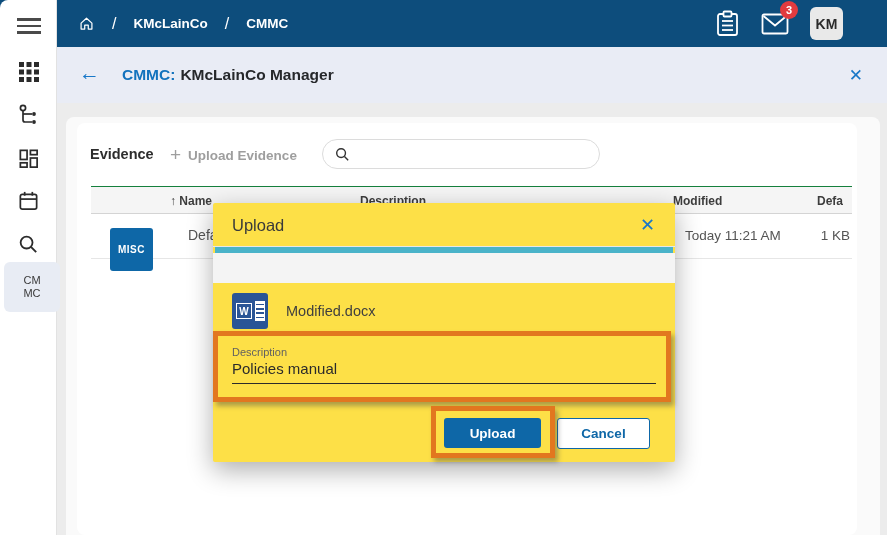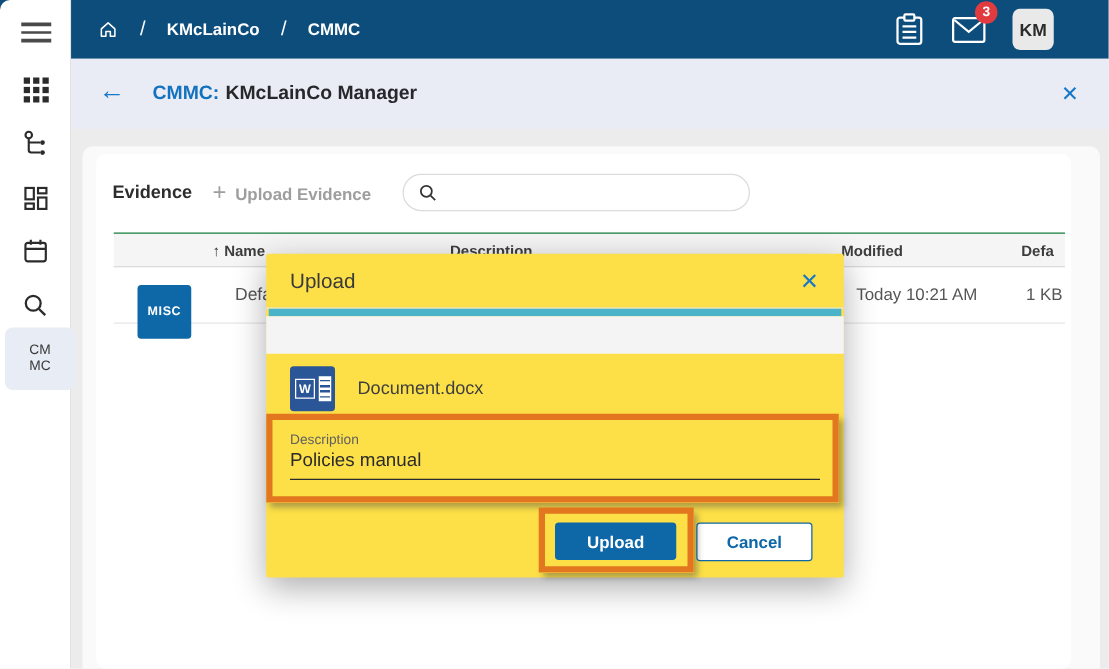--- a/index.html
+++ b/index.html
@@ -222,41 +222,41 @@
 
 <div class="thead">
   <span class="c-name"><span>↑</span> <span>Name</span></span>
   <span class="c-desc">Description</span>
   <span class="c-mod">Modified</span>
   <span class="c-size">Defa</span>
 </div>
 <div class="trow">
   <span class="misc-badge">MISC</span>
   <span class="v-name">Defa</span>
-  <span class="v-mod">Today 10:21 AM</span>
+  <span class="v-mod">Today 11:21 AM</span>
   <span class="v-size">1 KB</span>
 </div>
 
 <div class="dialog">
   <span class="dlg-title">Upload</span>
   <span class="dlg-close">✕</span>
   <div class="dlg-div"></div>
   <div class="dlg-progress"></div>
   <div class="dlg-gray"></div>
   <div class="file-row">
     <span class="w-icon">
       <span class="wbox">W</span>
       <span class="page">
           <i></i>
           <i></i>
           <i></i>
           <i></i>
         </span>
     </span>
-    <span class="file-name">Document.docx</span>
+    <span class="file-name">Modified.docx</span>
   </div>
   <span class="desc-label">Description</span>
   <input class="desc-input" type="text" value="Policies manual" style="">
   <button class="btn-upload">Upload</button>
   <button class="btn-cancel">Cancel</button>
 </div>
 
 <div class="annot annot-desc"></div>
 <div class="annot annot-btn"></div>
 

